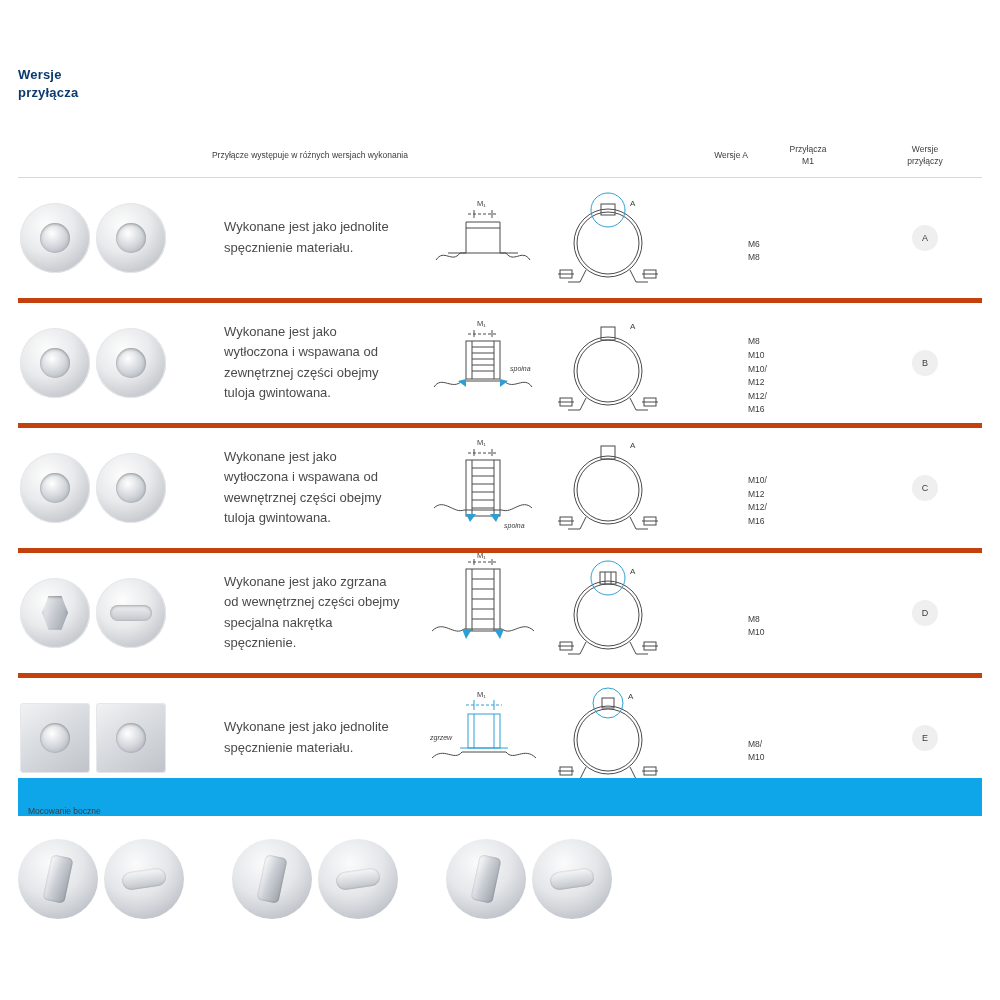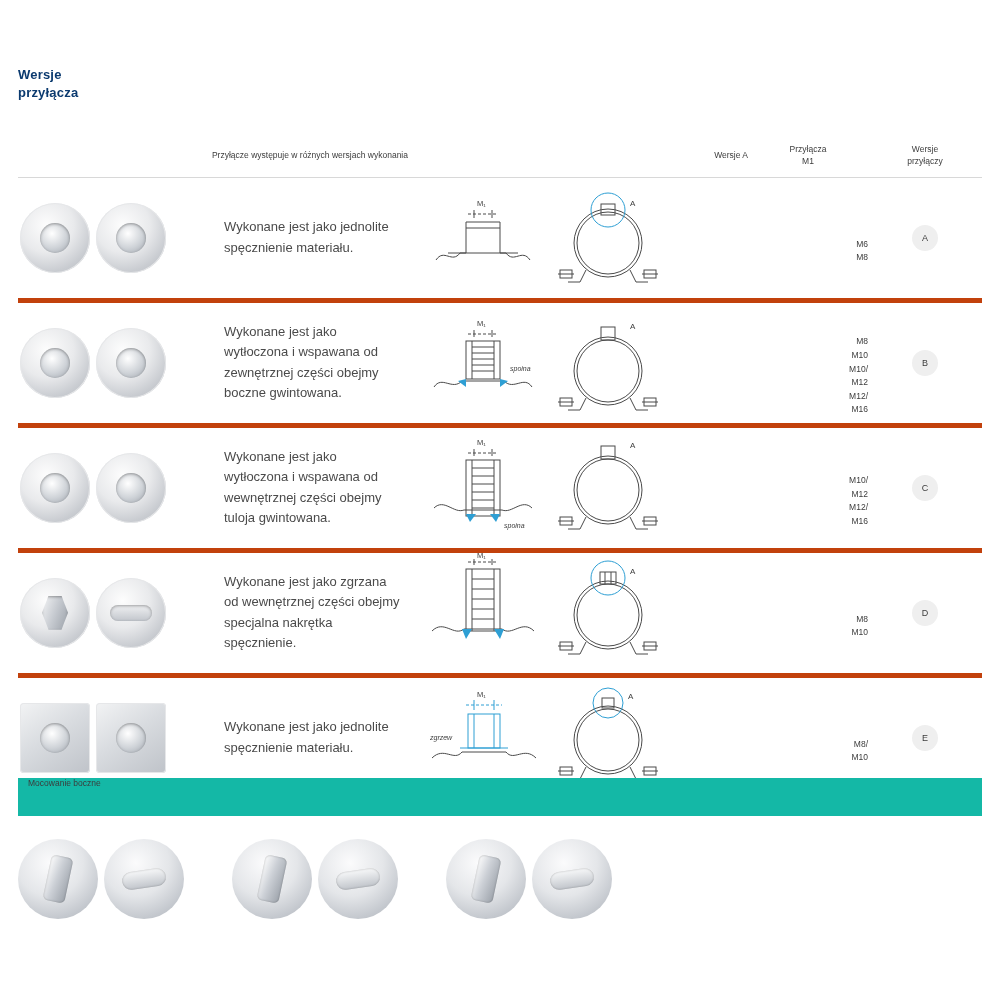--- a/index.html
+++ b/index.html
@@ -119,21 +119,21 @@
   .cell-view {
     position: relative;
     height: 120px;
   }
   .drawing {
     position: absolute;
     inset: 0;
   }
 
   .m1-cell {
-    text-align: right;
+    text-align: left;
     font-size: 8.5px;
     line-height: 1.6;
     color: #3c3c3c;
     margin-top: 27px;
   }
   .ver-badge {
     width: 26px;
     height: 26px;
     margin: 0 auto;
     border-radius: 50%;
@@ -144,23 +144,23 @@
     align-items: center;
     justify-content: center;
   }
 
   .side-head {
     position: absolute;
     left: 18px;
     top: 778px;
     width: 964px;
     height: 38px;
-    background: #14b8a6;
+    background: #0ea5e9;
     display: flex;
-    align-items: flex-start;
+    align-items: flex-end;
     padding-left: 10px;
     box-sizing: border-box;
     font-size: 8.5px;
     color: #3c3c3c;
   }
   .side-gallery {
     position: absolute;
     left: 18px;
     top: 824px;
     width: 964px;
@@ -271,21 +271,21 @@
       </tr>
 
       <tr>
         <td>
           <div class="cell-photos">
             <div class="photo"></div>
             <div class="photo"></div>
           </div>
         </td>
         <td>
-          <div class="desc">Wykonane jest jako wytłoczona i wspawana od zewnętrznej części obejmy boczne gwintowana.</div>
+          <div class="desc">Wykonane jest jako wytłoczona i wspawana od zewnętrznej części obejmy tuloja gwintowana.</div>
         </td>
         <td class="col-view">
           <div class="cell-view">
             <svg class="drawing" viewBox="0 0 340 120">
               <g fill="none" stroke="#4a4a4a" stroke-width="1">
                 <rect x="58" y="38" width="34" height="38"></rect>
                 <line x1="64" y1="38" x2="64" y2="76"></line>
                 <line x1="86" y1="38" x2="86" y2="76"></line>
                 <line x1="64" y1="44" x2="86" y2="44"></line>
                 <line x1="64" y1="50" x2="86" y2="50"></line>

